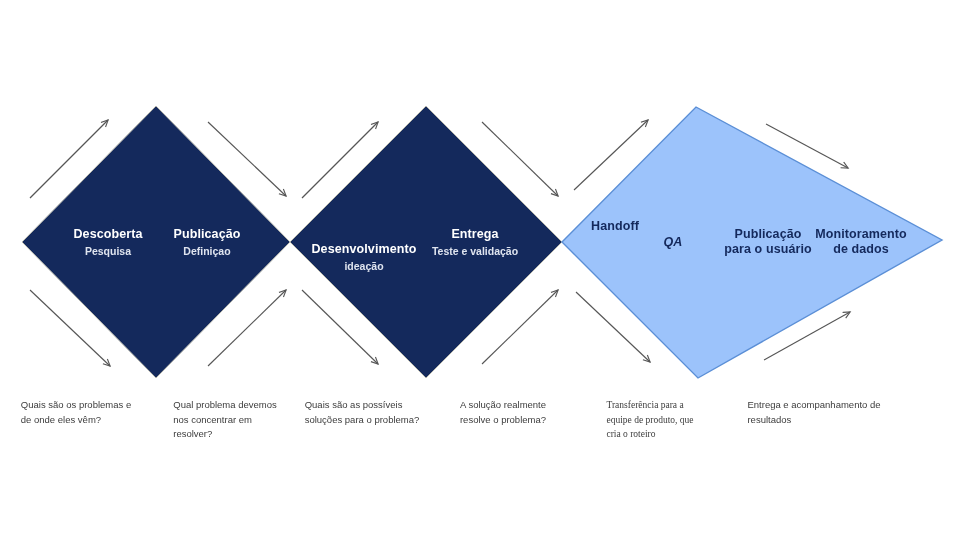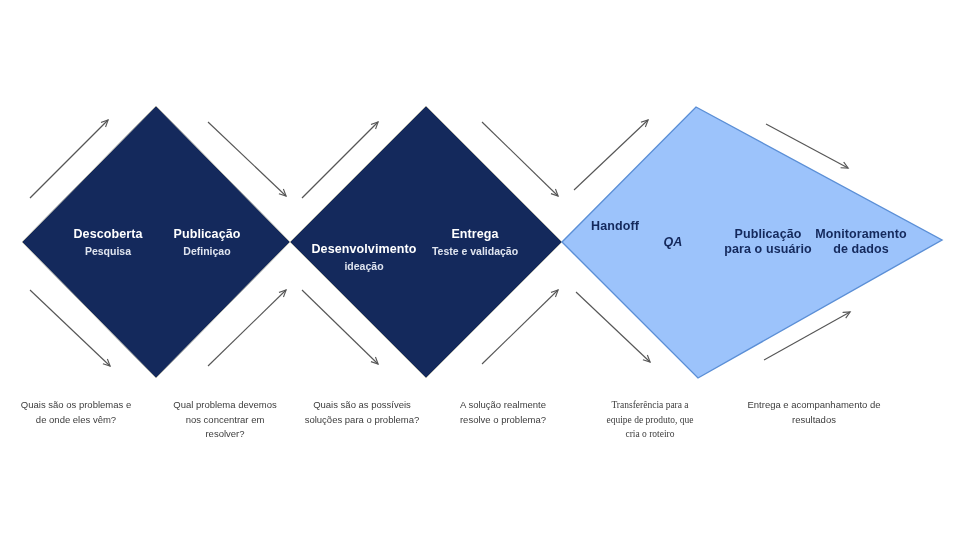--- a/index.html
+++ b/index.html
@@ -50,21 +50,20 @@
     margin-top: 3px;
     white-space: pre-line;
   }
   .on-navy .phase-title { color: #ffffff; }
   .on-navy .phase-sub   { color: #dfe4ef; font-weight: bold; }
   .on-blue  .phase-title { color: #14295c; }
 
   
   .caption {
     position: absolute;
-    text-align: center;
     font-size: 9.5px;
     line-height: 1.55;
     color: #3c3c3c;
     white-space: pre-line;
   }
 </style>
 </head>
 <body>
 
 <div id="canvas">

